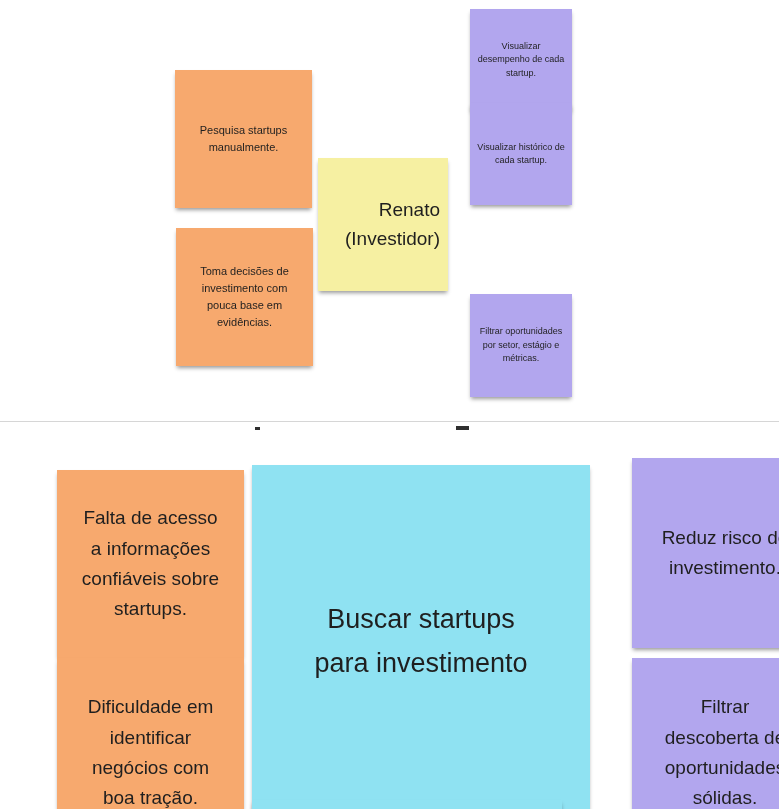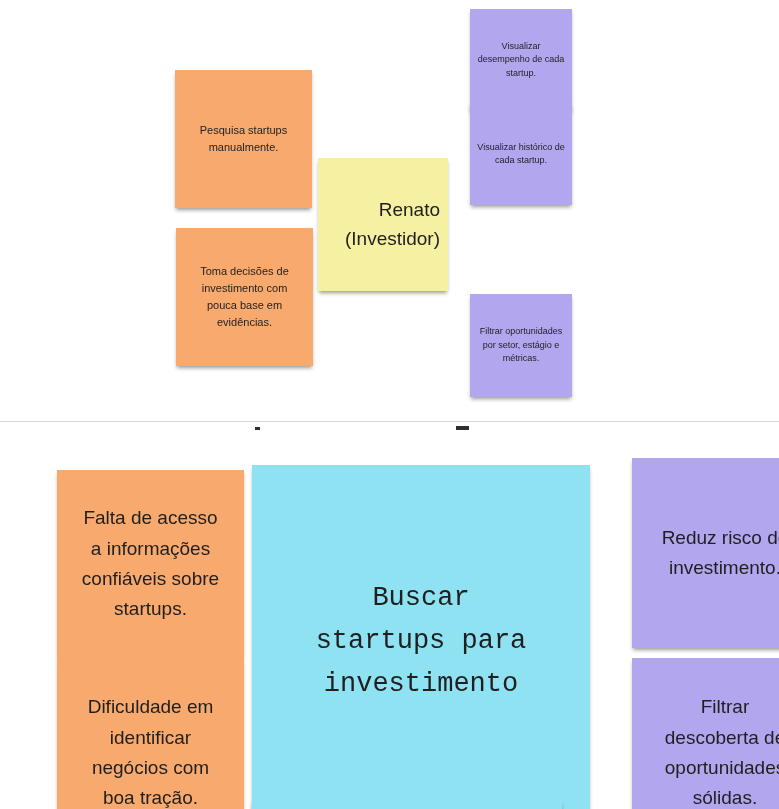--- a/index.html
+++ b/index.html
@@ -38,21 +38,21 @@
   .note span { display: block; }
   .orange { background: var(--orange, #F7A96E); }
   .yellow { background: var(--yellow, #F6F0A2); }
   .purple { background: var(--purple, #B2A6EE); }
   .cyan   { background: var(--cyan,   #8FE2F2); }
   .t-xs { font-size: 9px;    line-height: 1.5;  padding: 6px;  }
   .t-sm { font-size: 11px;   line-height: 1.55; padding: 10px; }
   .t-md { font-size: 19px; line-height: 1.6;  padding: 24px; }
   .t-lg { font-size: 19px;   line-height: 1.5;  padding: 8px; text-align: right;  }
   .t-xl { font-size: 27px;   line-height: 1.6;  padding: 14px; }
-  .t-xl span { width: 220px; font-family: Liberation Mono, monospace; }
+  .t-xl span { width: 220px; }
 </style>
 </head>
 <body>
 
 <div class="board">
 
   <div class="divider" style="top:421px"></div>
   <div class="frag" style="left:255px;top:427px;width:5px;height:3px"></div>
   <div class="frag" style="left:456px;top:426px;width:13px;height:4px"></div>
 

